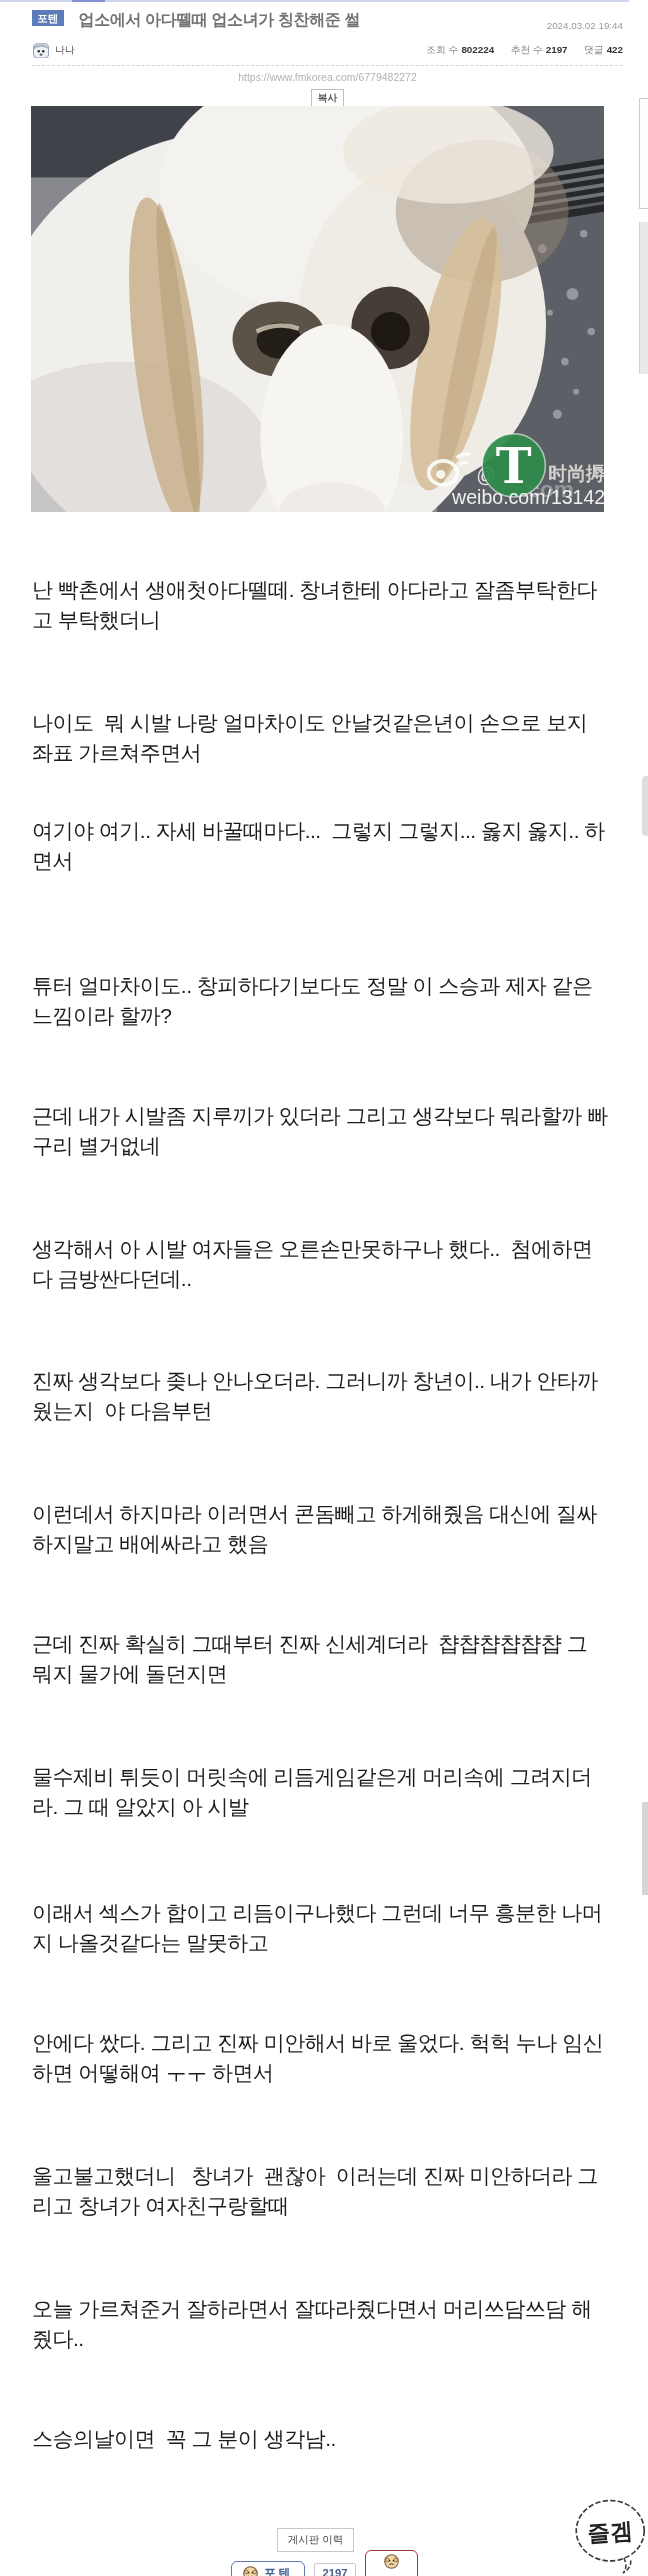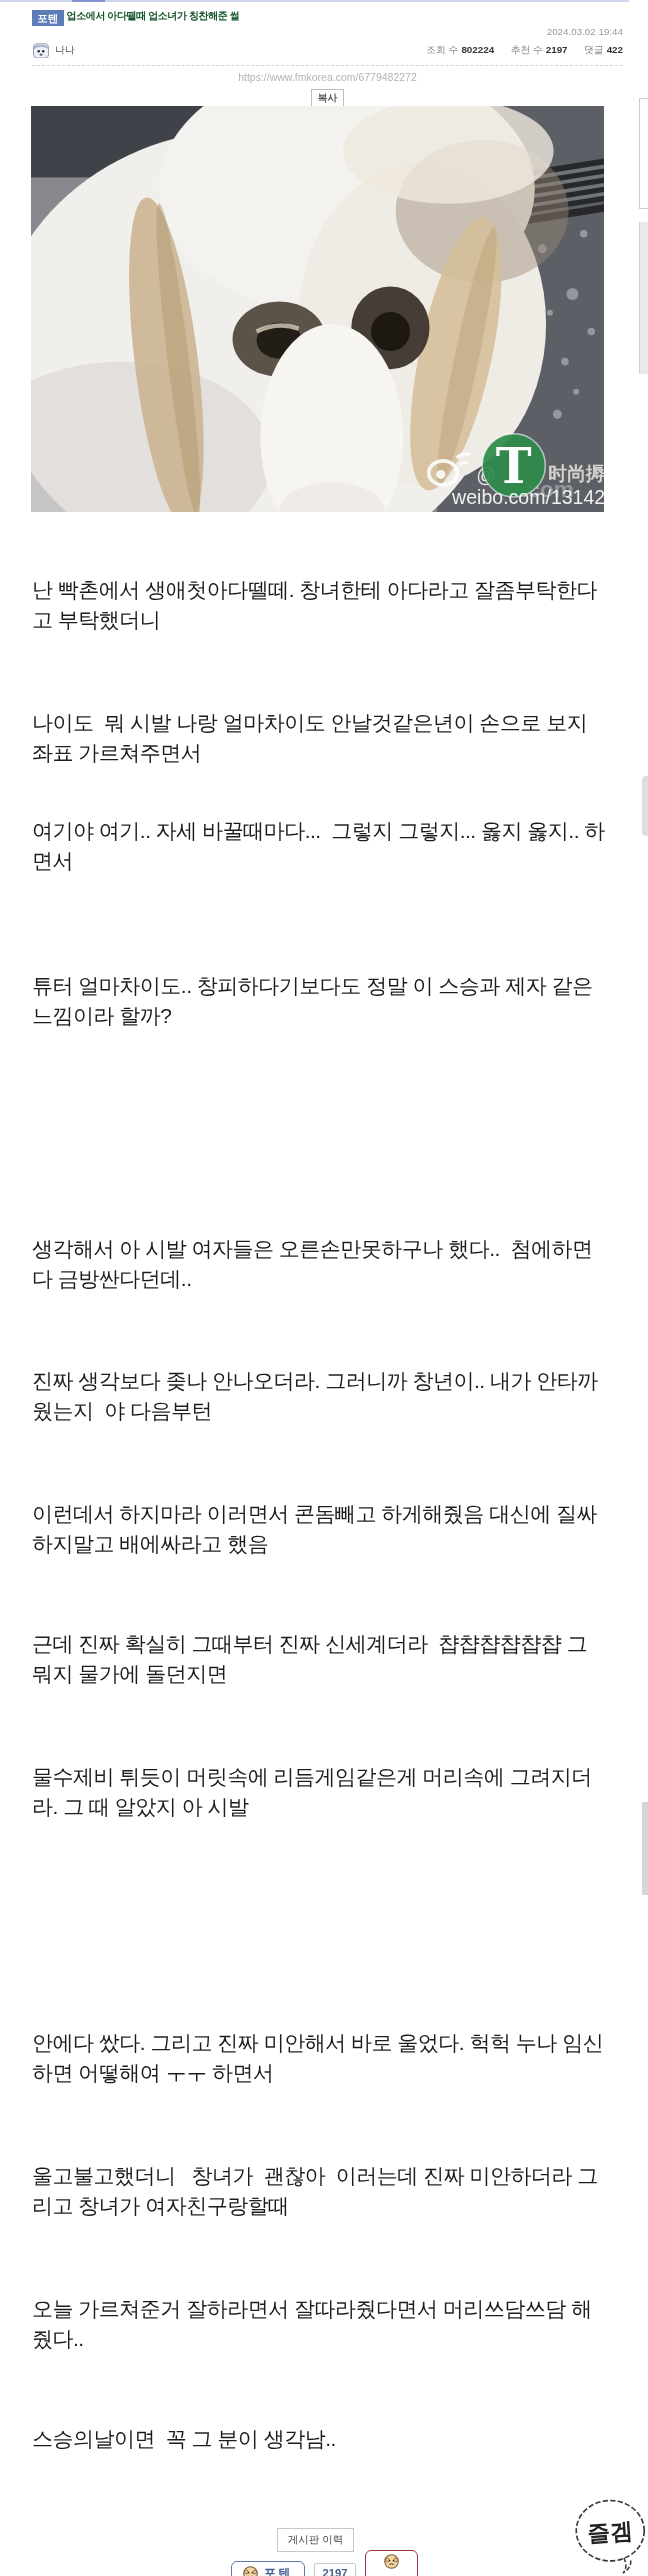--- a/index.html
+++ b/index.html
@@ -7,22 +7,22 @@
   body { font-family: "Liberation Sans", "DejaVu Sans", sans-serif; }
   .page { position:relative; width:649px; height:2576px; background:#fff; overflow:hidden; }
 
   
   .top-line { position:absolute; top:0; left:0; width:629px; height:2.3px; background:#cfd4ec; }
   .top-line-dark { position:absolute; top:0; left:72px; width:33px; height:2.3px; background:#8494d2; }
 
   
   .title-row { position:absolute; top:7.5px; left:32px; width:591px; display:flex; align-items:flex-start; }
   .badge { background:#5b7cb8; color:#fff; font-size:10.5px; font-weight:bold; padding:3px 5.3px 2.3px; line-height:1; margin-top:2.3px; }
-  .title { font-size:10px; font-weight:bold; color:#14532d; margin-left:3px; flex:1 1 auto; line-height:1.5; letter-spacing:-0.4px; }
-  .date { font-size:9.8px; color:#999; margin-top:18px; white-space:nowrap; }
+  .title { font-size:16px; font-weight:bold; color:#737373; margin-left:15px; flex:1 1 auto; line-height:1.5; letter-spacing:-0.4px; }
+  .date { font-size:9.8px; color:#999; margin-top:12px; white-space:nowrap; }
 
   
   .author-row { position:absolute; top:36px; left:32px; width:591px; height:30px;
                 display:flex; align-items:center; justify-content:space-between;
                 border-bottom:0.8px dashed #d4d4d4; }
   .author { display:flex; align-items:center; gap:5.3px; }
   .author-name { font-size:9.8px; color:#444; }
   .avatar { display:inline-block; width:18px; height:16px; }
   .stats { display:flex; gap:16.5px; }
   .stat { font-size:9.8px; color:#848484; }
@@ -191,25 +191,27 @@
         </g>
         <text x="560" y="530" font-size="26" fill="#ffffff" opacity="0.9">weibo.com/131425</text>
       </g>
     </svg>
   </div>
 
   <p class="para pp0">난 빡촌에서 생애첫아다뗄떼. 창녀한테 아다라고 잘좀부탁한다고 부탁했더니</p>
   <p class="para pp1">나이도  뭐 시발 나랑 얼마차이도 안날것같은년이 손으로 보지 좌표 가르쳐주면서</p>
   <p class="para pp2">여기야 여기.. 자세 바꿀때마다...  그렇지 그렇지... 옳지 옳지.. 하면서</p>
   <p class="para pp3">튜터 얼마차이도.. 창피하다기보다도 정말 이 스승과 제자 같은느낌이라 할까?</p>
+  <p class="para pp4">근데 내가 시발좀 지루끼가 있더라 그리고 생각보다 뭐라할까 빠구리 별거없네</p>
   <p class="para pp5">생각해서 아 시발 여자들은 오른손만못하구나 했다..  첨에하면 다 금방싼다던데..</p>
   <p class="para pp6">진짜 생각보다 좆나 안나오더라. 그러니까 창년이.. 내가 안타까웠는지  야 다음부턴</p>
   <p class="para pp7">이런데서 하지마라 이러면서 콘돔빼고 하게해줬음 대신에 질싸하지말고 배에싸라고 했음</p>
   <p class="para pp8">근데 진짜 확실히 그때부터 진짜 신세계더라  챱챱챱챱챱챱 그 뭐지 물가에 돌던지면</p>
   <p class="para pp9">물수제비 튀듯이 머릿속에 리듬게임같은게 머리속에 그려지더라. 그 때 알았지 아 시발</p>
+  <p class="para pp10">이래서 섹스가 합이고 리듬이구나했다 그런데 너무 흥분한 나머지 나올것같다는 말못하고</p>
   <p class="para pp11">안에다 쌌다. 그리고 진짜 미안해서 바로 울었다. 헉헉 누나 임신하면 어떻해여 ㅜㅜ 하면서</p>
   <p class="para pp12">울고불고했더니   창녀가  괜찮아  이러는데 진짜 미안하더라 그리고 창녀가 여자친구랑할때</p>
   <p class="para pp13">오늘 가르쳐준거 잘하라면서 잘따라줬다면서 머리쓰담쓰담 해줬다..</p>
   <p class="para pp14">스승의날이면  꼭 그 분이 생각남..</p>
 
   <div class="history-wrap">
     <button class="history-btn">게시판 이력</button>
   </div>
 
   <div class="vote-row">

